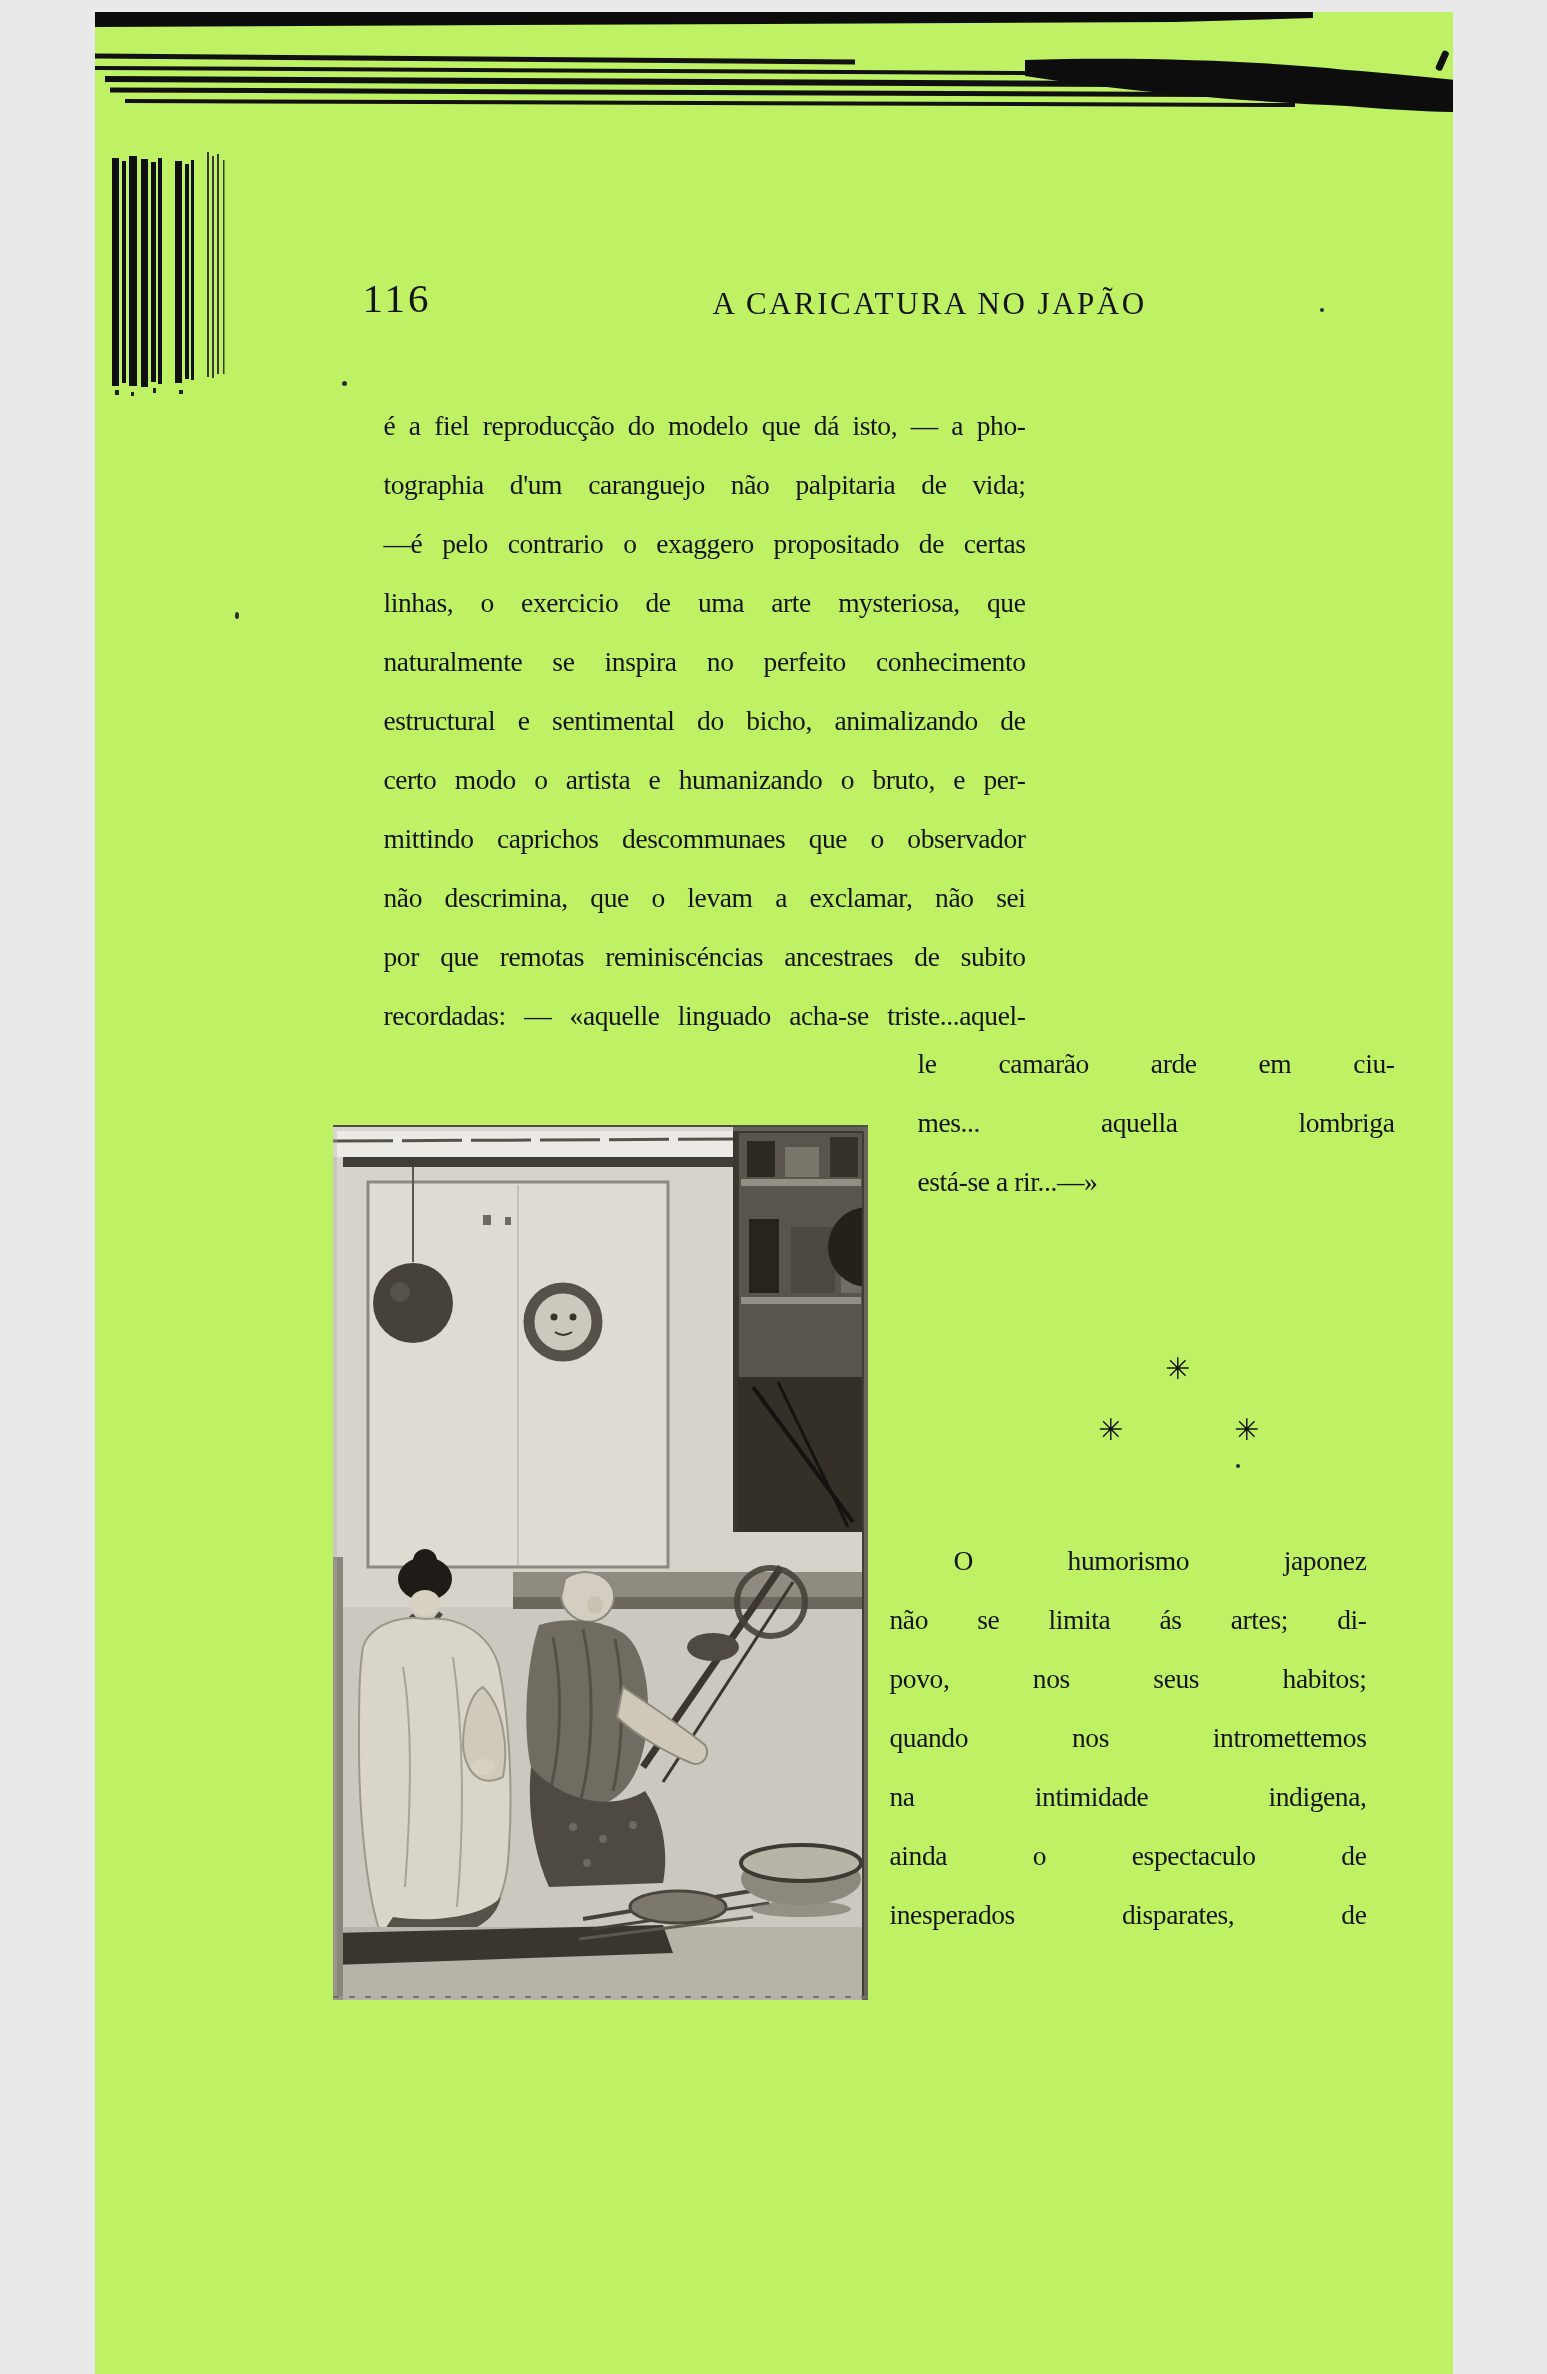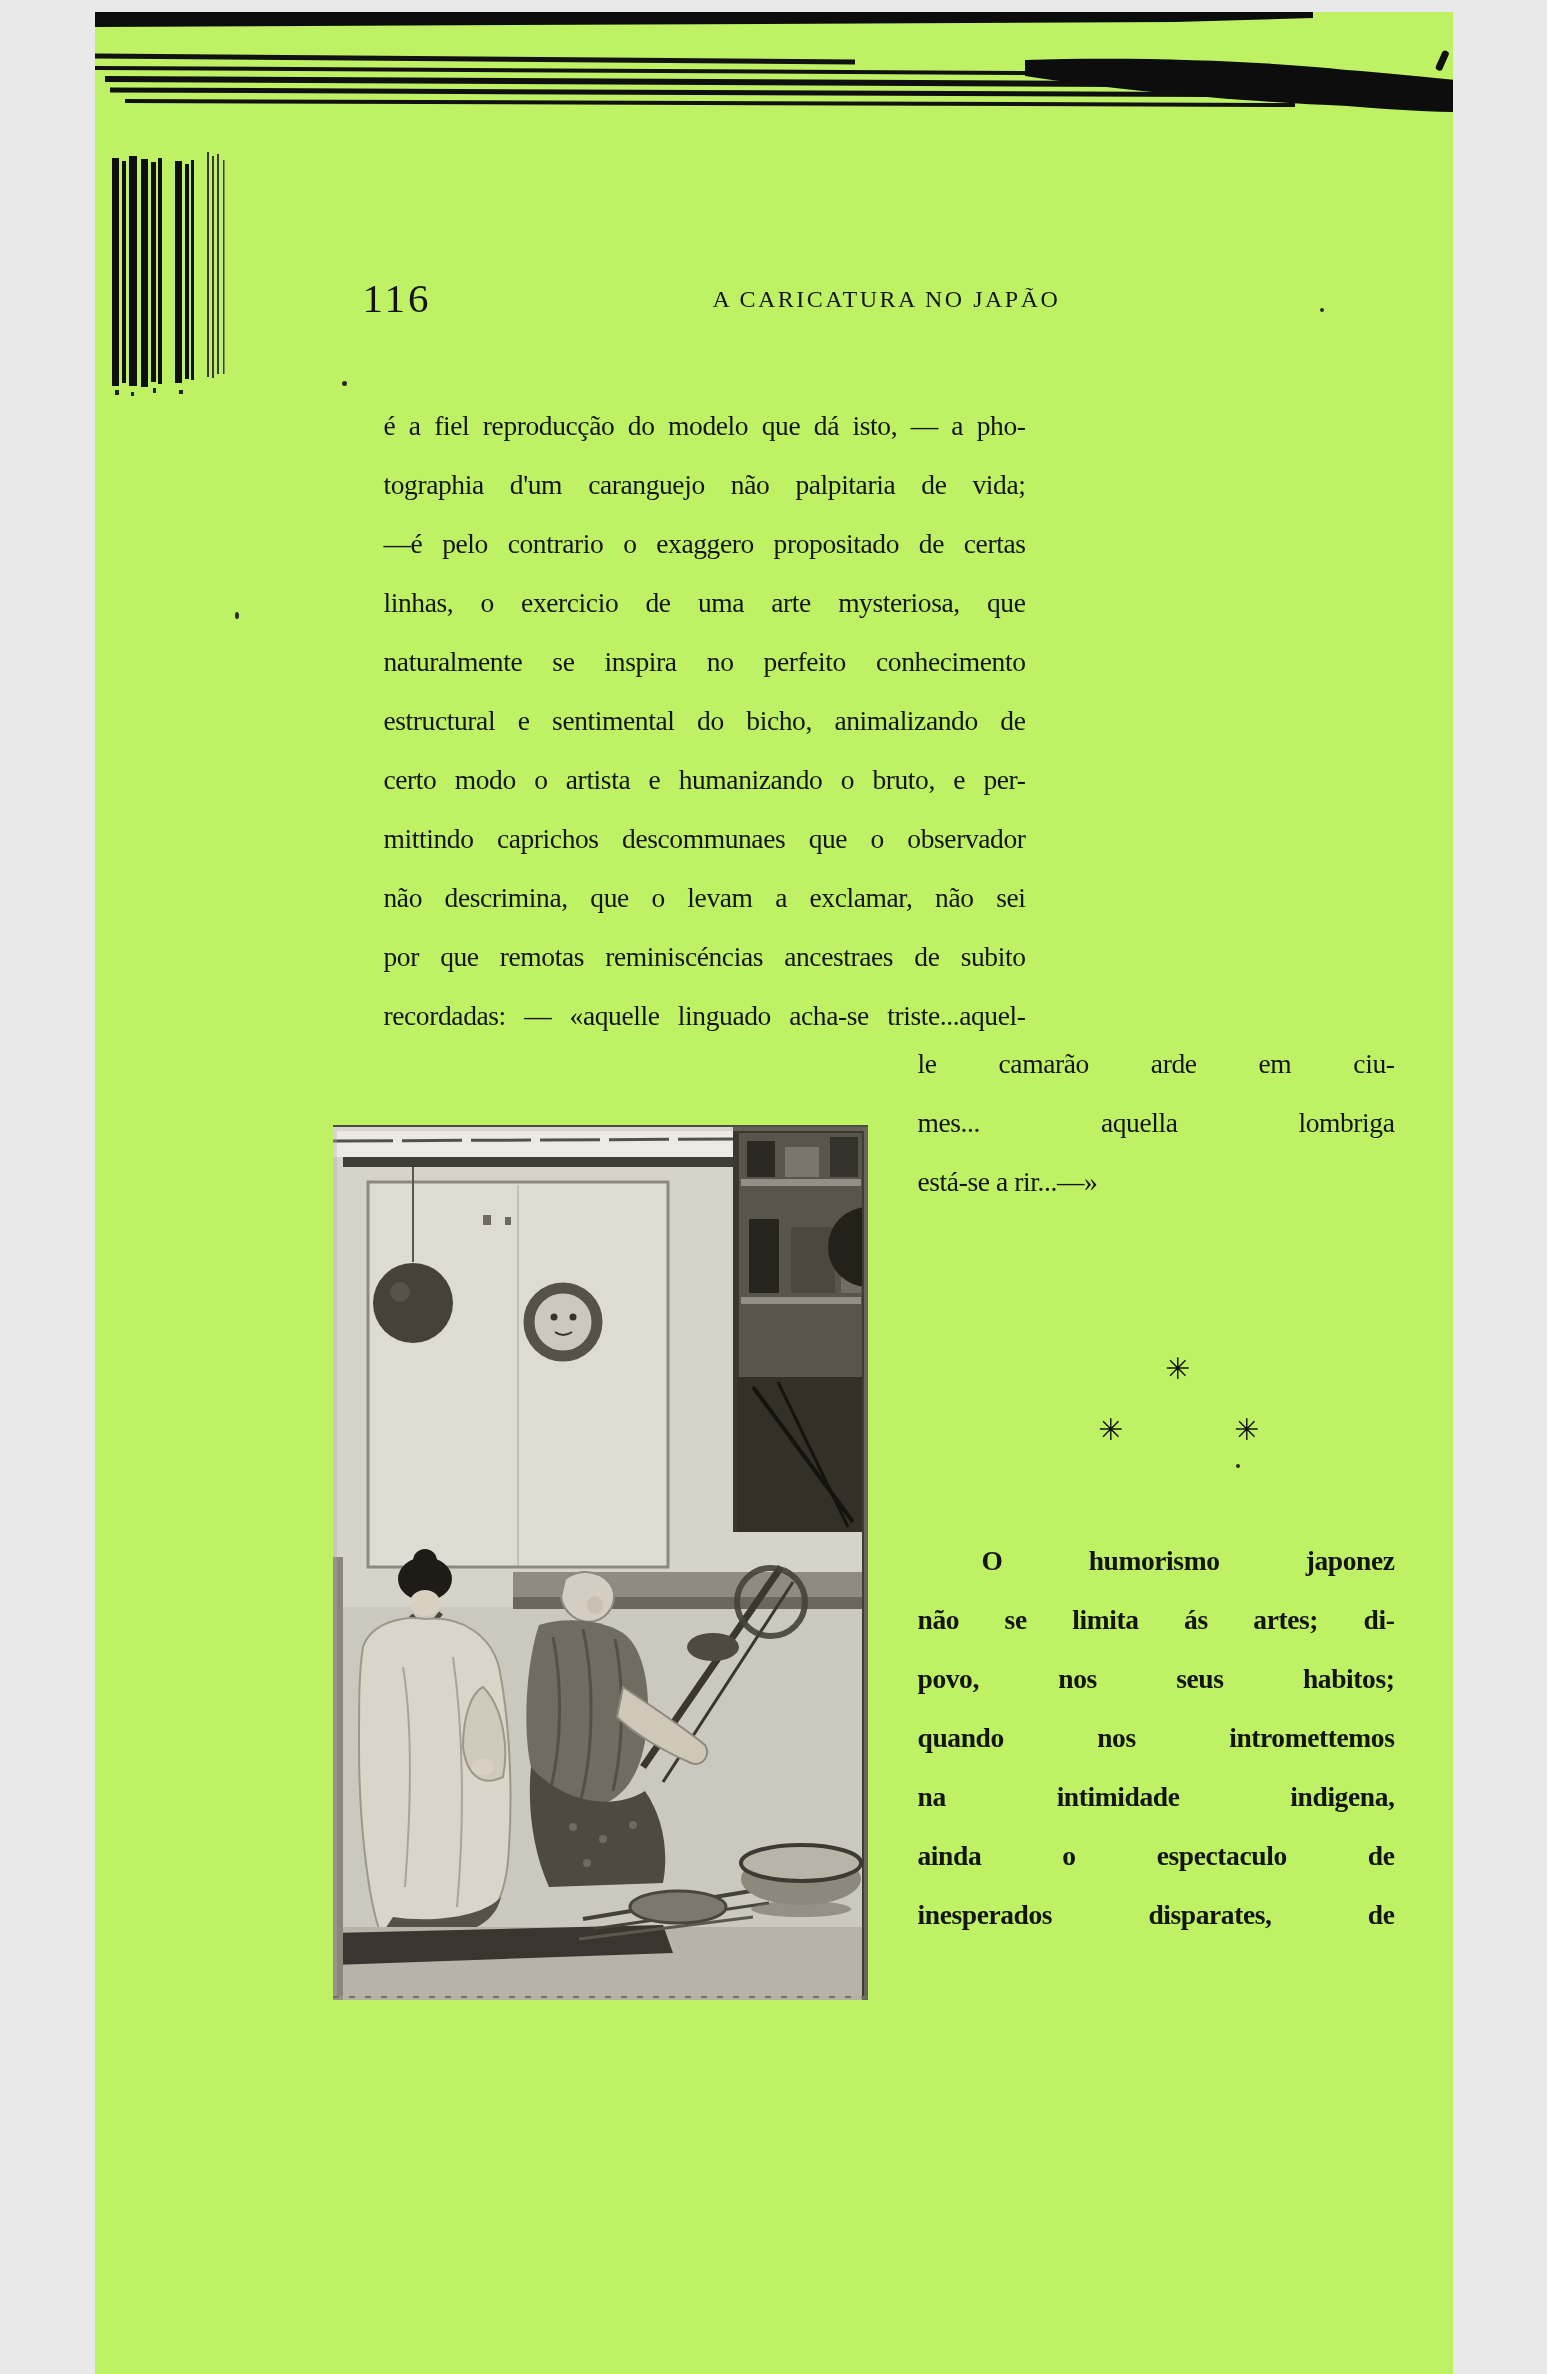--- a/index.html
+++ b/index.html
@@ -4,33 +4,33 @@
 <style>
   html,body{margin:0;padding:0;background:#e9e9e9;}
   .page{
     position:relative;width:1358px;height:2374px;margin:12px auto;
     background:#bef264;overflow:hidden;
     font-family:"Liberation Serif","DejaVu Serif",serif;color:#141414;
   }
   .abs{position:absolute;}
   
   .pagenum{left:268px;top:262px;font-size:41px;letter-spacing:3px;}
-  .runtitle{left:618px;top:274px;font-size:24px;letter-spacing:2.5px;white-space:nowrap;}
+  .runtitle{left:618px;top:274px;font-size:31px;letter-spacing:2.5px;white-space:nowrap;}
   
   .para1{left:289px;top:384px;width:642px;}
   .para1 .tline{height:59px;}
   .tline{
     font-size:27.5px;letter-spacing:-0.4px;line-height:59px;white-space:normal;
     text-align:justify;text-align-last:justify;overflow:visible;
   }
   .natural{text-align:right;text-align-last:left;}
   
   .wrapcol{left:823px;top:1022px;width:477px;}
   .wrapcol .tline{height:59px;}
-  .para2{left:823px;top:1519px;width:477px;font-weight:bold;}
+  .para2{left:795px;top:1519px;width:477px;}
   .para2 .tline{height:59px;}
   .indent1{padding-left:64px;box-sizing:border-box;}
   
   .star{font-family:"DejaVu Sans",sans-serif;font-size:30px;color:#111;
         transform:translate(-50%,-50%);line-height:1;}
   .star1{left:1083px;top:1357px;}
   .star2{left:1016px;top:1418px;}
   .star3{left:1152px;top:1418px;}
   
   .photo{left:238px;top:1113px;width:535px;height:873px;

